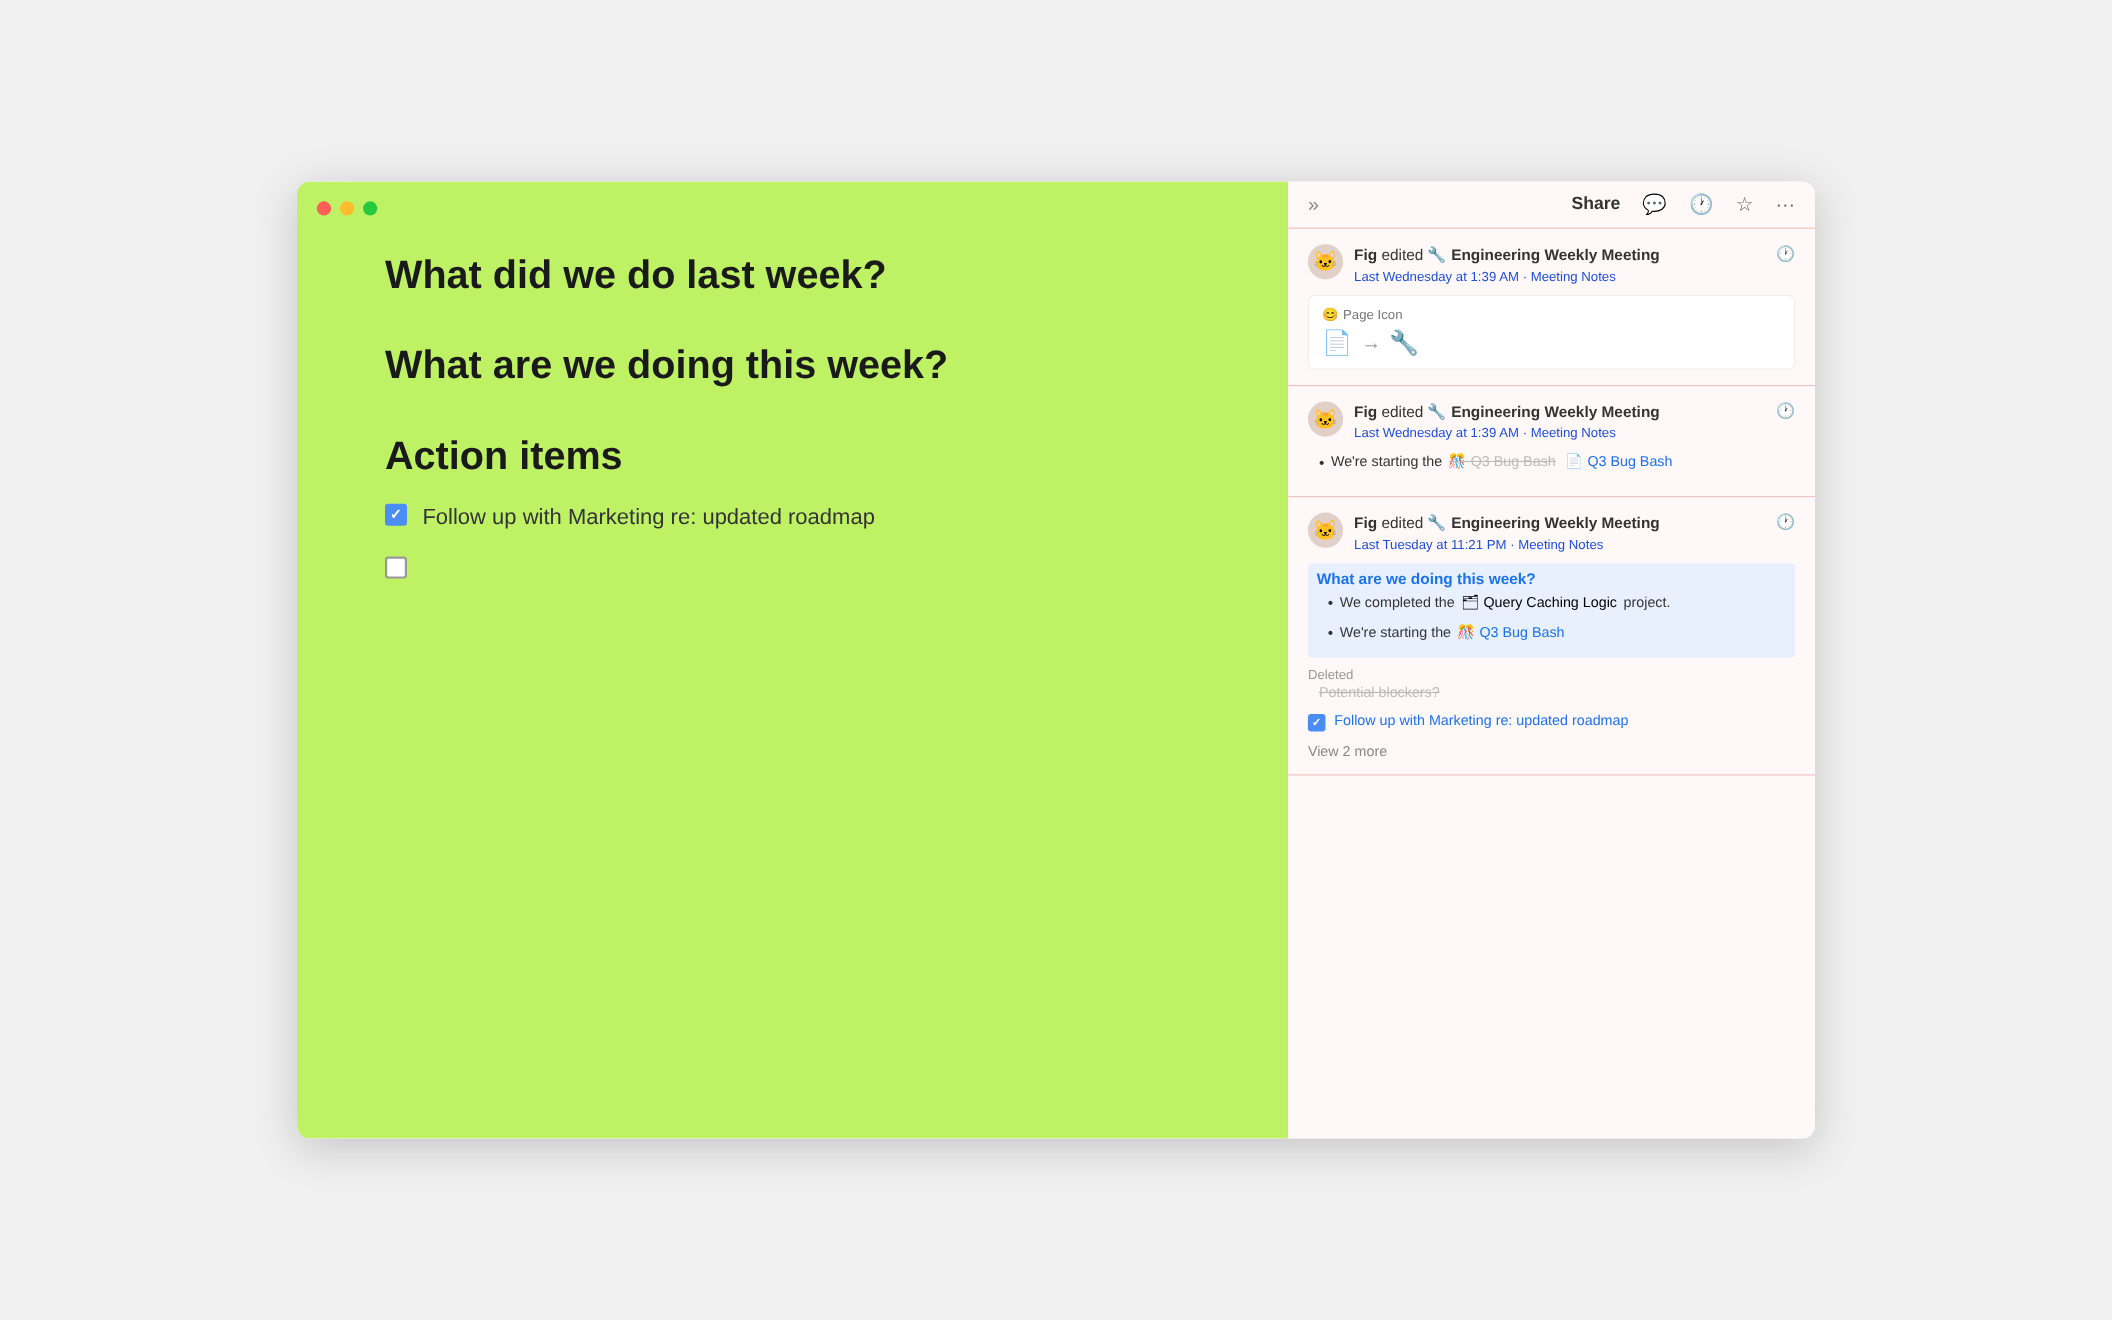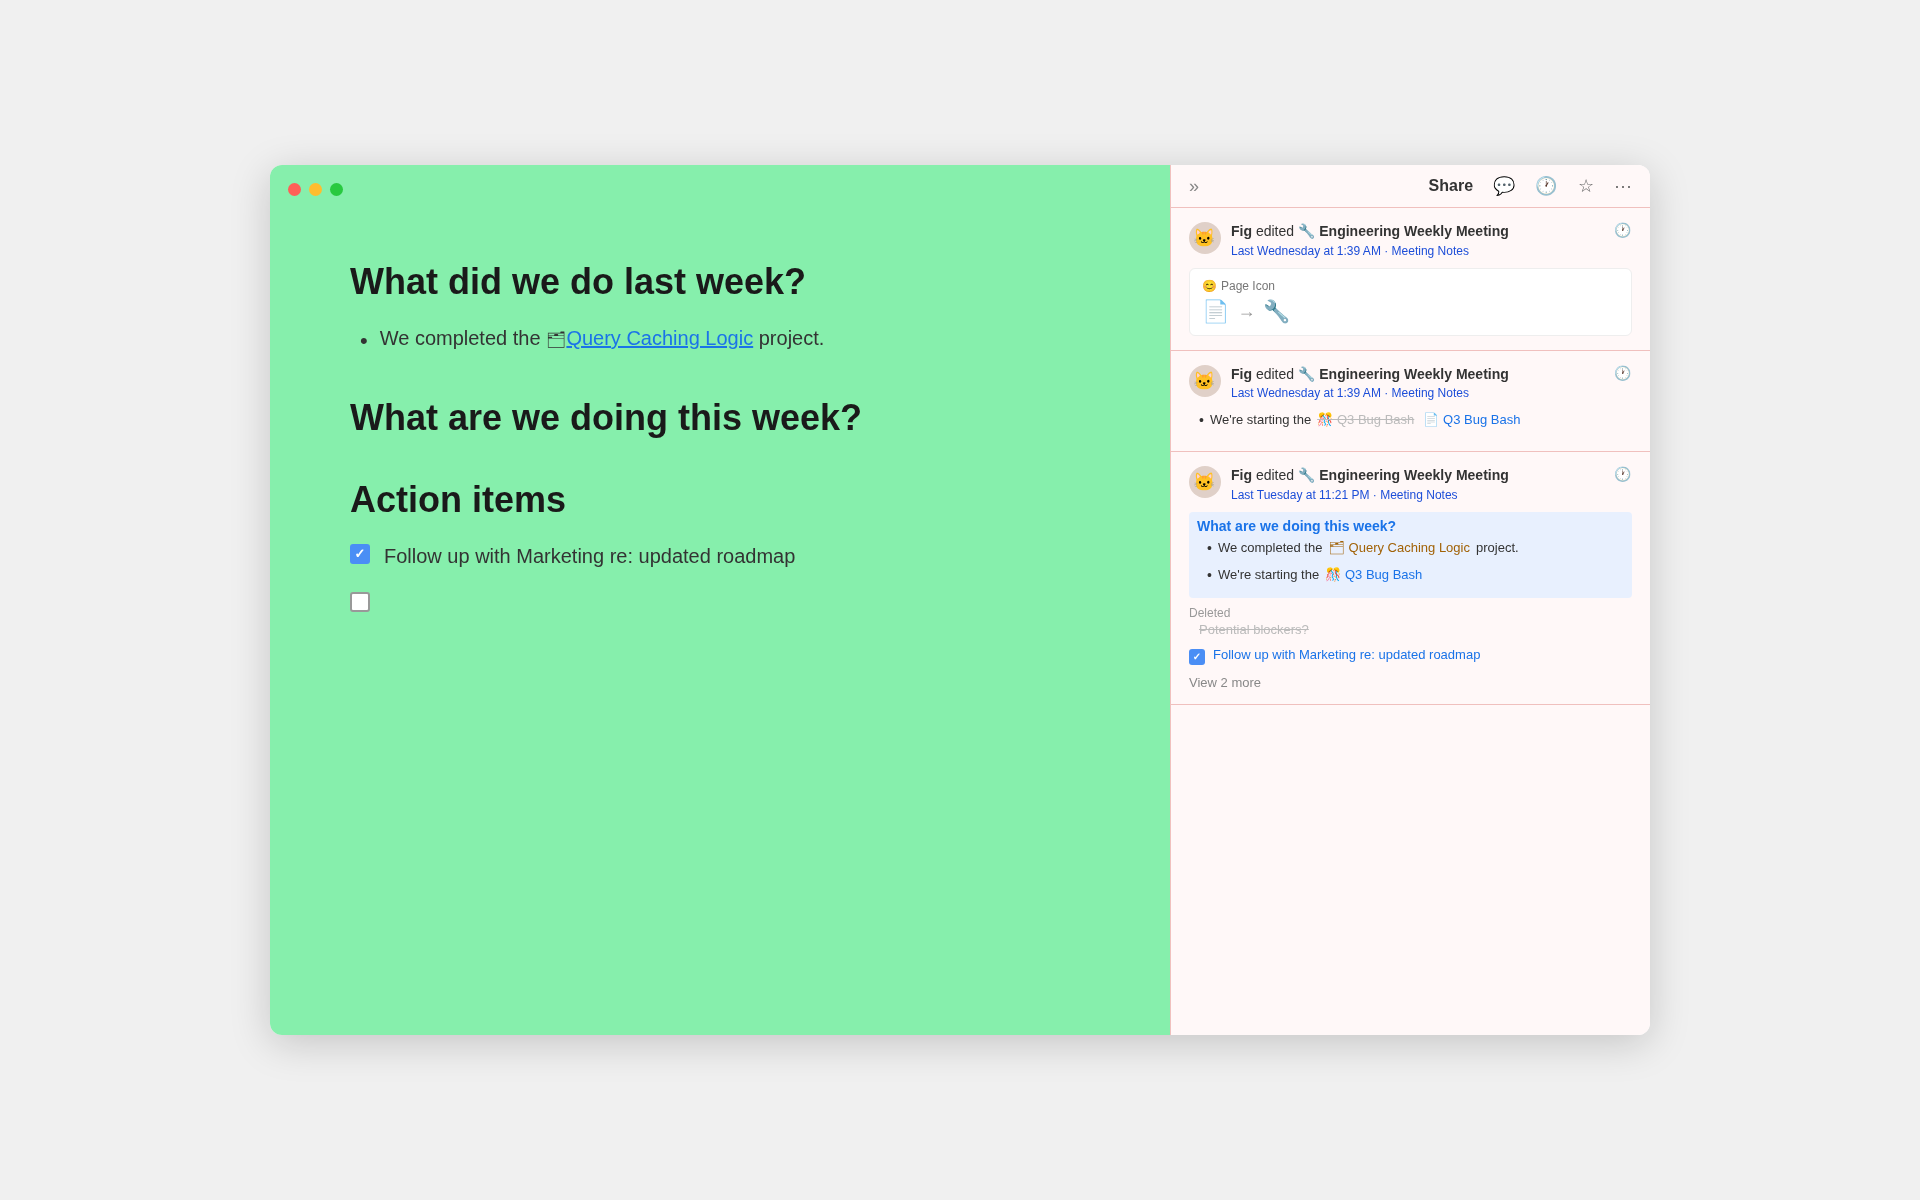--- a/index.html
+++ b/index.html
@@ -33,22 +33,22 @@
       z-index: 10;
     }
     .tl { width: 13px; height: 13px; border-radius: 50%; }
     .tl-red { background: #ff5f57; }
     .tl-yellow { background: #ffbd2e; }
     .tl-green { background: #28c940; }
 
     
     .main-content {
       flex: 1;
-      padding: 76px 80px;
-      background: #86efac;
+      padding: 44px 80px;
+      background: #bef264;
       overflow-y: auto;
     }
     .section-heading {
       font-size: 36px;
       font-weight: 700;
       color: #1a1a1a;
       margin-bottom: 20px;
       margin-top: 40px;
     }
     .section-heading:first-child { margin-top: 20px; }
@@ -330,27 +330,20 @@
 
   <div class="traffic-lights">
     <div class="tl tl-red"></div>
     <div class="tl tl-yellow"></div>
     <div class="tl tl-green"></div>
   </div>
 
   <div class="main-content">
 
     <h2 class="section-heading">What did we do last week?</h2>
-    <ul class="bullet-list">
-      <li>
-        <span>
-          We completed the <span class="doc-icon">🗂</span><a class="doc-link">Query Caching Logic</a> project.
-        </span>
-      </li>
-    </ul>
 
     <h2 class="section-heading">What are we doing this week?</h2>
 
     <h2 class="section-heading">Action items</h2>
     <ul class="checklist">
       <li class="checklist-item">
         <div class="checkbox checked"></div>
         <span>Follow up with Marketing re: updated roadmap</span>
       </li>
       <li class="checklist-item">
@@ -432,21 +425,21 @@
             </div>
             <div class="update-meta-line2">Last Tuesday at 11:21 PM · Meeting Notes</div>
           </div>
           <span class="clock-icon">🕐</span>
         </div>
 
         <div class="highlight-block">
           <div class="highlight-heading">What are we doing this week?</div>
           <ul class="update-bullet-list">
             <li>
-              We completed the <span style="color:#a16207;text-align:right;">🗂 Query Caching Logic</span> project.
+              We completed the <span style="color:#000000;text-align:right;">🗂 Query Caching Logic</span> project.
             </li>
             <li>
               We're starting the <span style="color:#1a73e8;">🎊 Q3 Bug Bash</span>
             </li>
           </ul>
         </div>
 
         <div class="deleted-label">Deleted</div>
         <div class="deleted-text">Potential blockers?</div>
 

